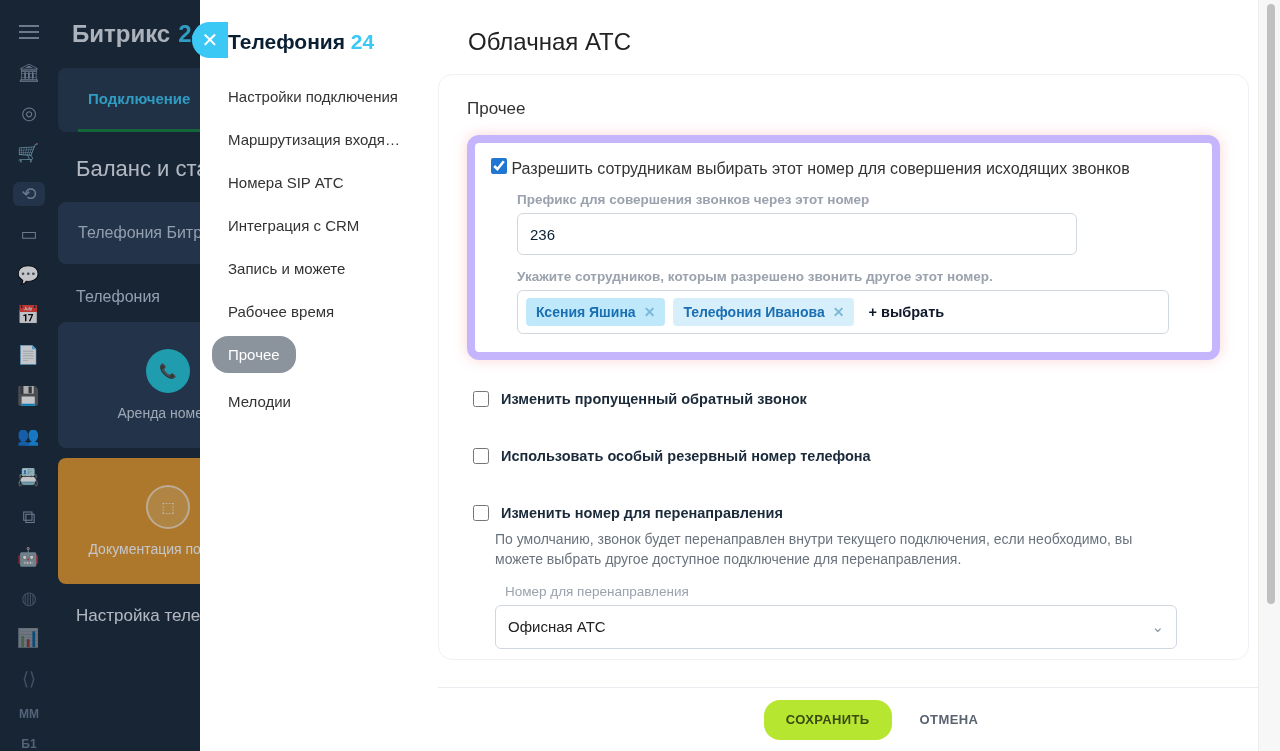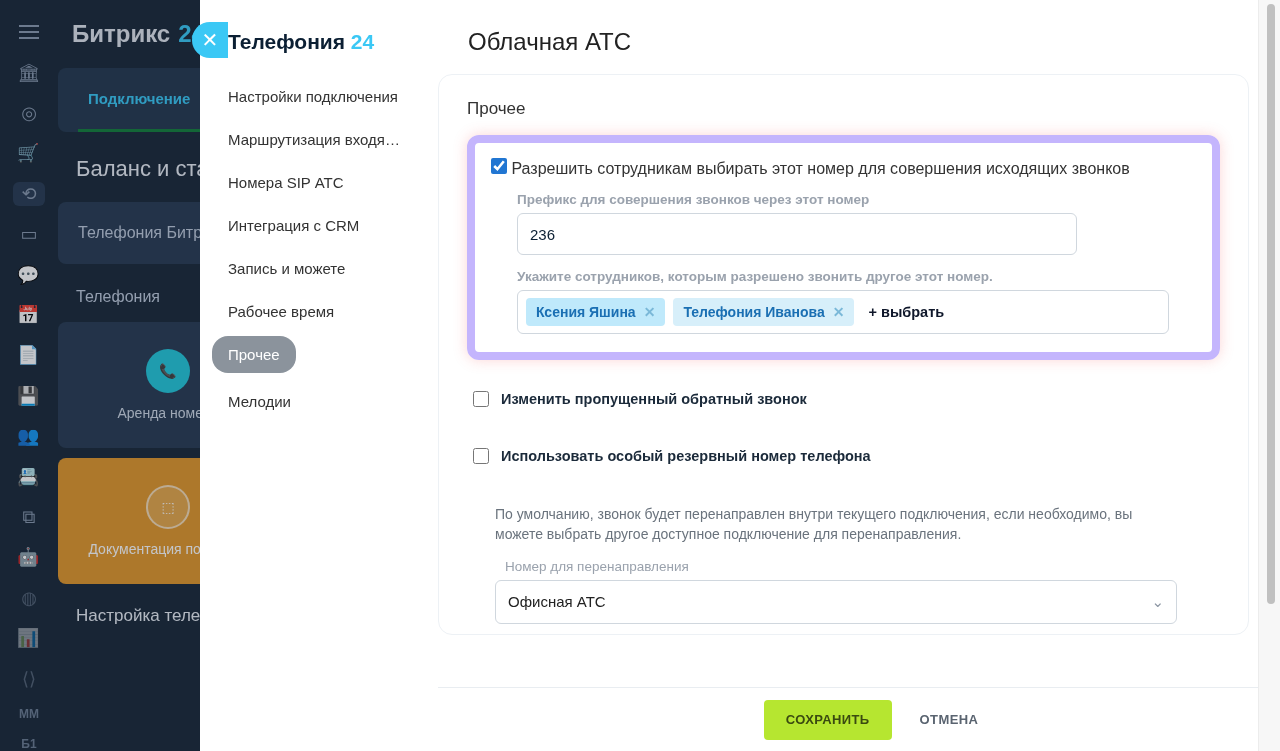--- a/index.html
+++ b/index.html
@@ -59,21 +59,21 @@
   .add-pick { color:#0f172a; font-size:14.5px; font-weight:600; cursor:pointer; padding:0 6px; }
 
   .check-line { display:flex; align-items:center; gap:12px; margin:0 0 40px 6px; }
   .check-line span { font-weight:700; font-size:14.5px; color:#1b2a3a; }
   .desc { color:#6a737d; font-size:14px; margin:8px 0 0 28px; max-width:680px; line-height:1.45; }
   .mini-label { color:#9aa2ad; font-size:13.5px; margin:14px 0 6px 38px; }
   .select { margin:0 0 0 28px; width:682px; height:44px; border:1px solid #d0d7de; border-radius:6px; padding:0 12px; display:flex; align-items:center; justify-content:space-between; font-size:15px; color:#222; cursor:pointer; }
   .select .chevron { color:#8a94a1; }
 
   .footer { height:64px; border-top:1px solid #e9edf1; display:flex; align-items:center; justify-content:center; gap:28px; }
-  .btn-save { background:#b6e630; color:#3a4a10; border:none; height:40px; padding:0 22px; border-radius:4px; font-size:13px; font-weight:700; letter-spacing:.4px; cursor:pointer;margin-left:41px; }
+  .btn-save { background:#b6e630; color:#3a4a10; border:none; height:40px; padding:0 22px; border-radius:16px; font-size:13px; font-weight:700; letter-spacing:.4px; cursor:pointer;margin-left:41px; }
   .btn-cancel { background:none; border:none; color:#5a6470; font-size:13px; font-weight:700; letter-spacing:.4px; cursor:pointer; }
 
   svg { display:block; }
 </style>
 </head>
 <body>
 
 <div class="bg-app">
   <div class="bg-rail">
     <div class="rail-item">
@@ -187,20 +187,24 @@
           <div class="check-line">
             <input type="checkbox" style="">
             <span>Изменить пропущенный обратный звонок</span>
           </div>
 
           <div class="check-line">
             <input type="checkbox" style="">
             <span>Использовать особый резервный номер телефона</span>
           </div>
 
+          <div class="check-line" style="margin-bottom:4px;">
+            <input type="checkbox" style="">
+            <span>Изменить номер для перенаправления</span>
+          </div>
           <div class="desc">По умолчанию, звонок будет перенаправлен внутри текущего подключения, если необходимо, вы можете выбрать другое доступное подключение для перенаправления.</div>
           <div class="mini-label">Номер для перенаправления</div>
           <div class="select">
             <span>Офисная АТС</span>
             <span class="chevron">⌄</span>
           </div>
         </div>
       </div>
 
       <div class="footer">

